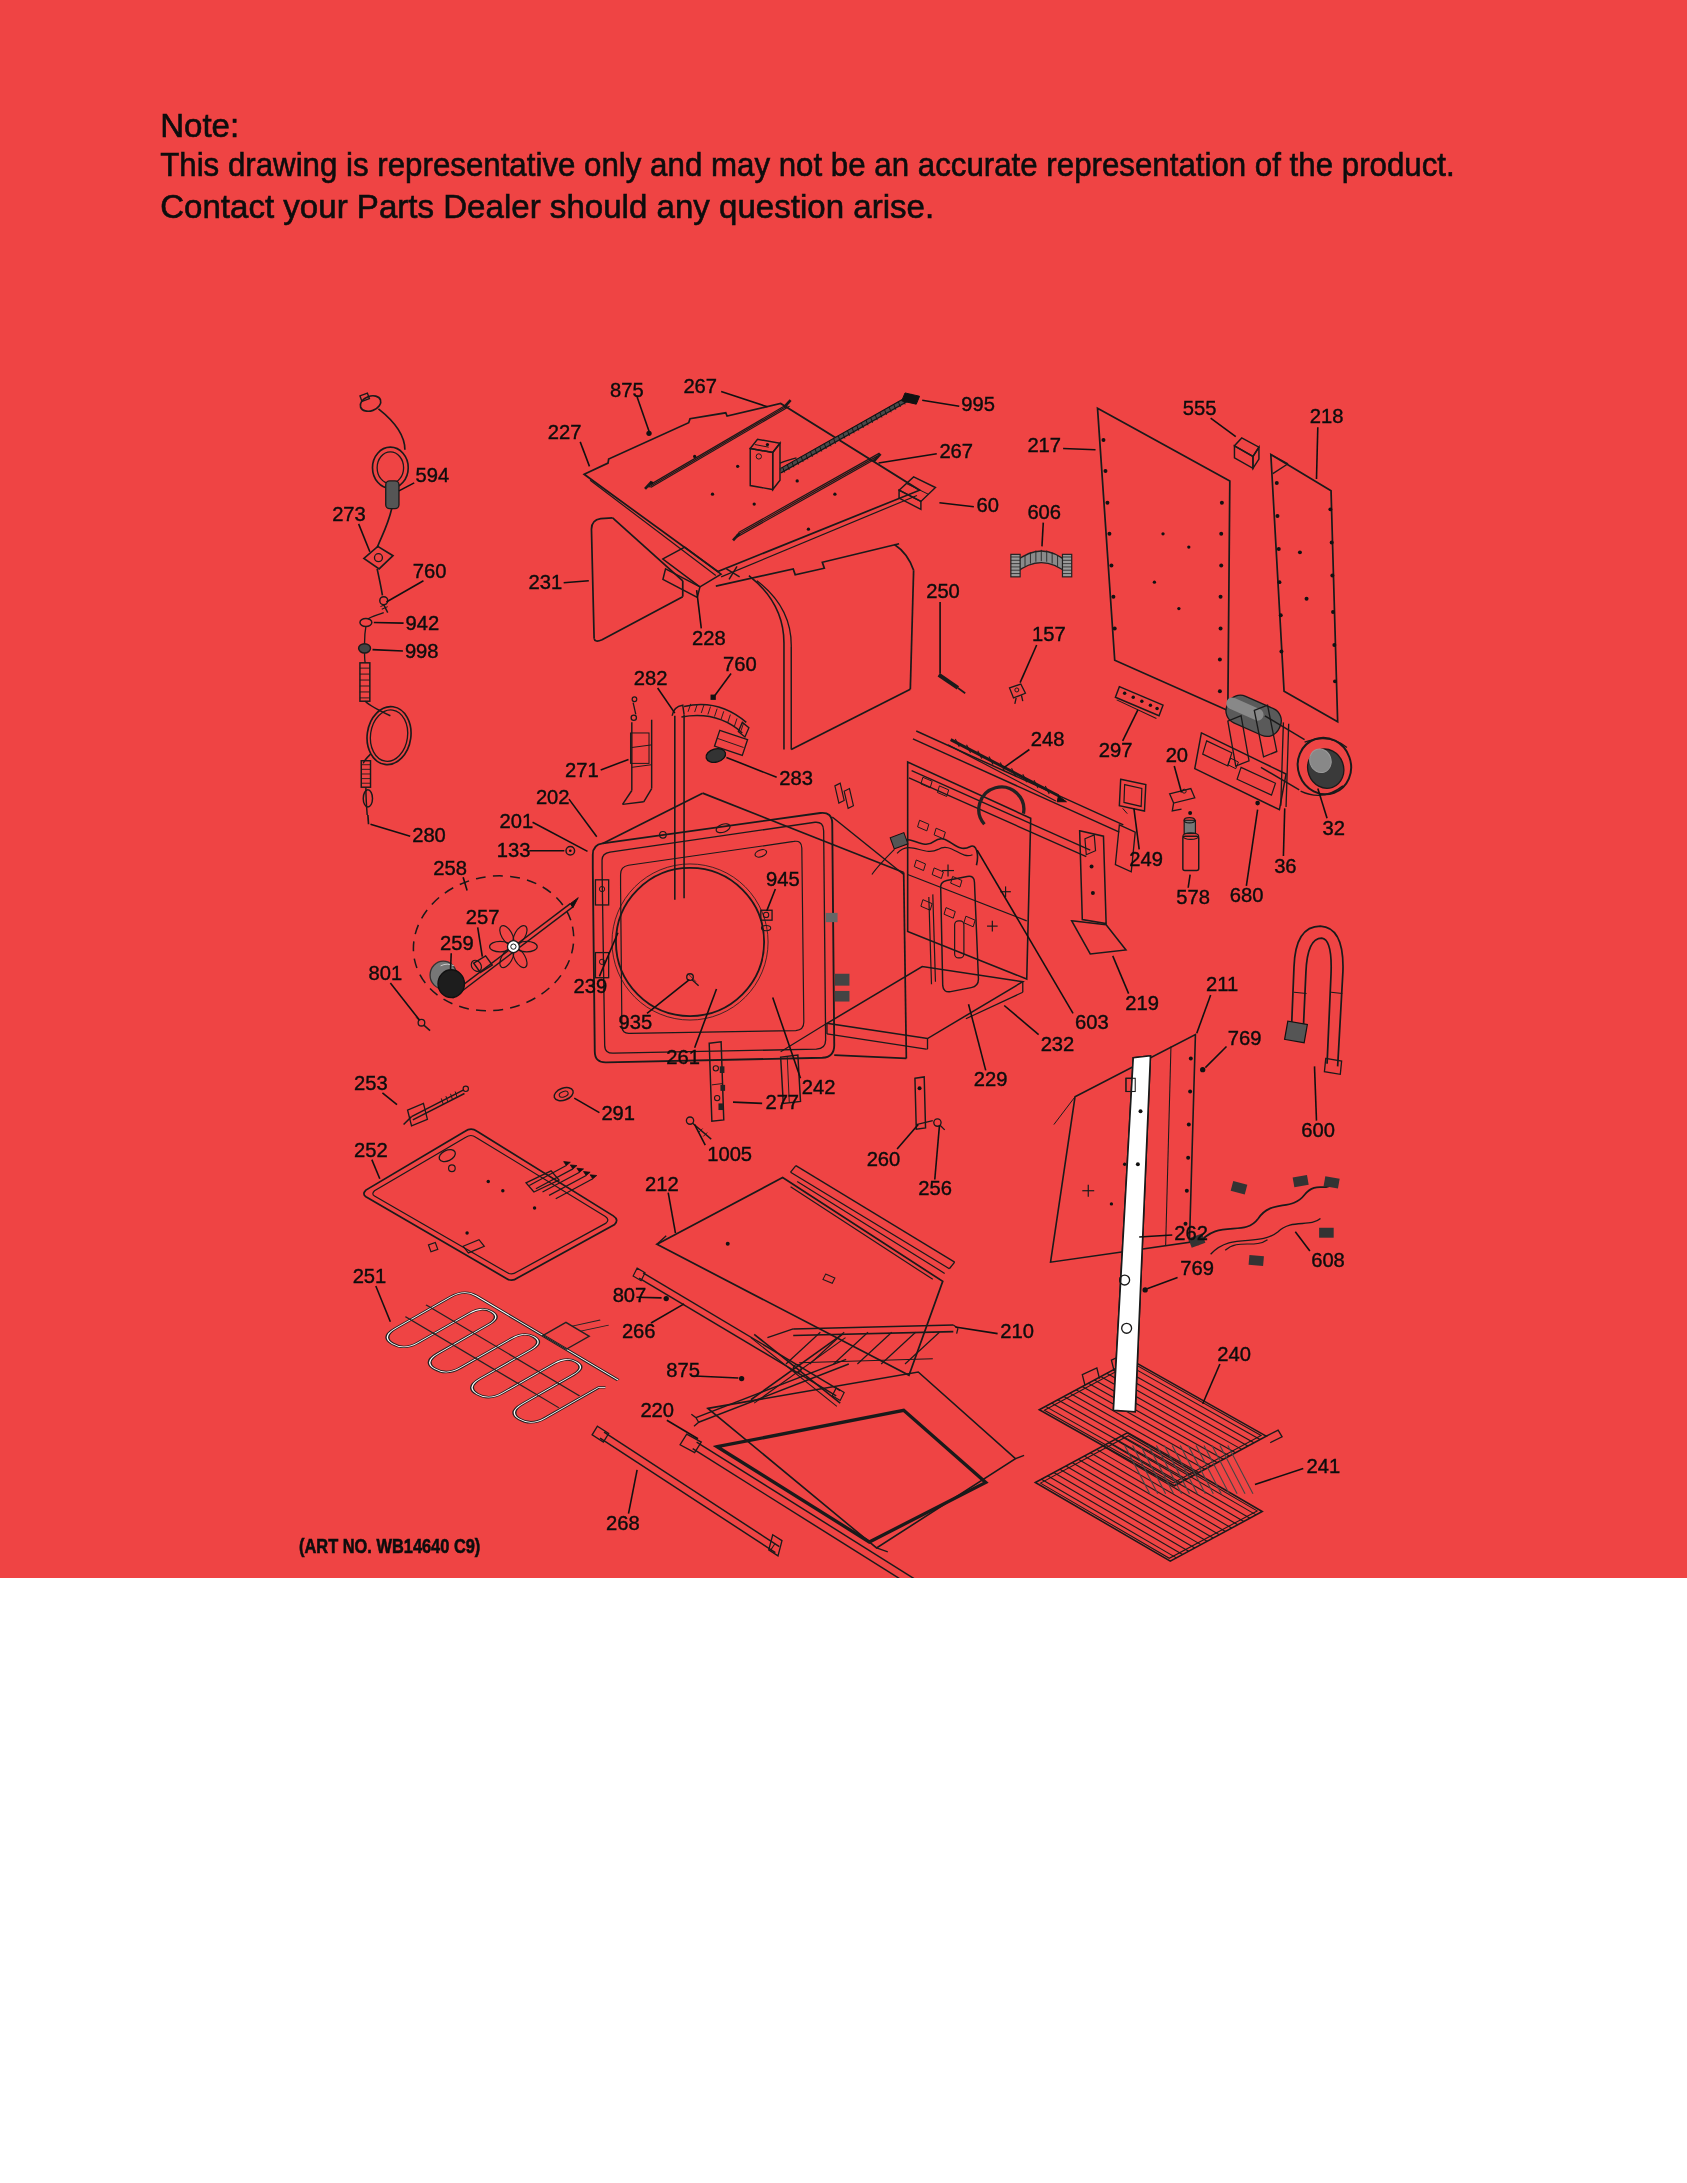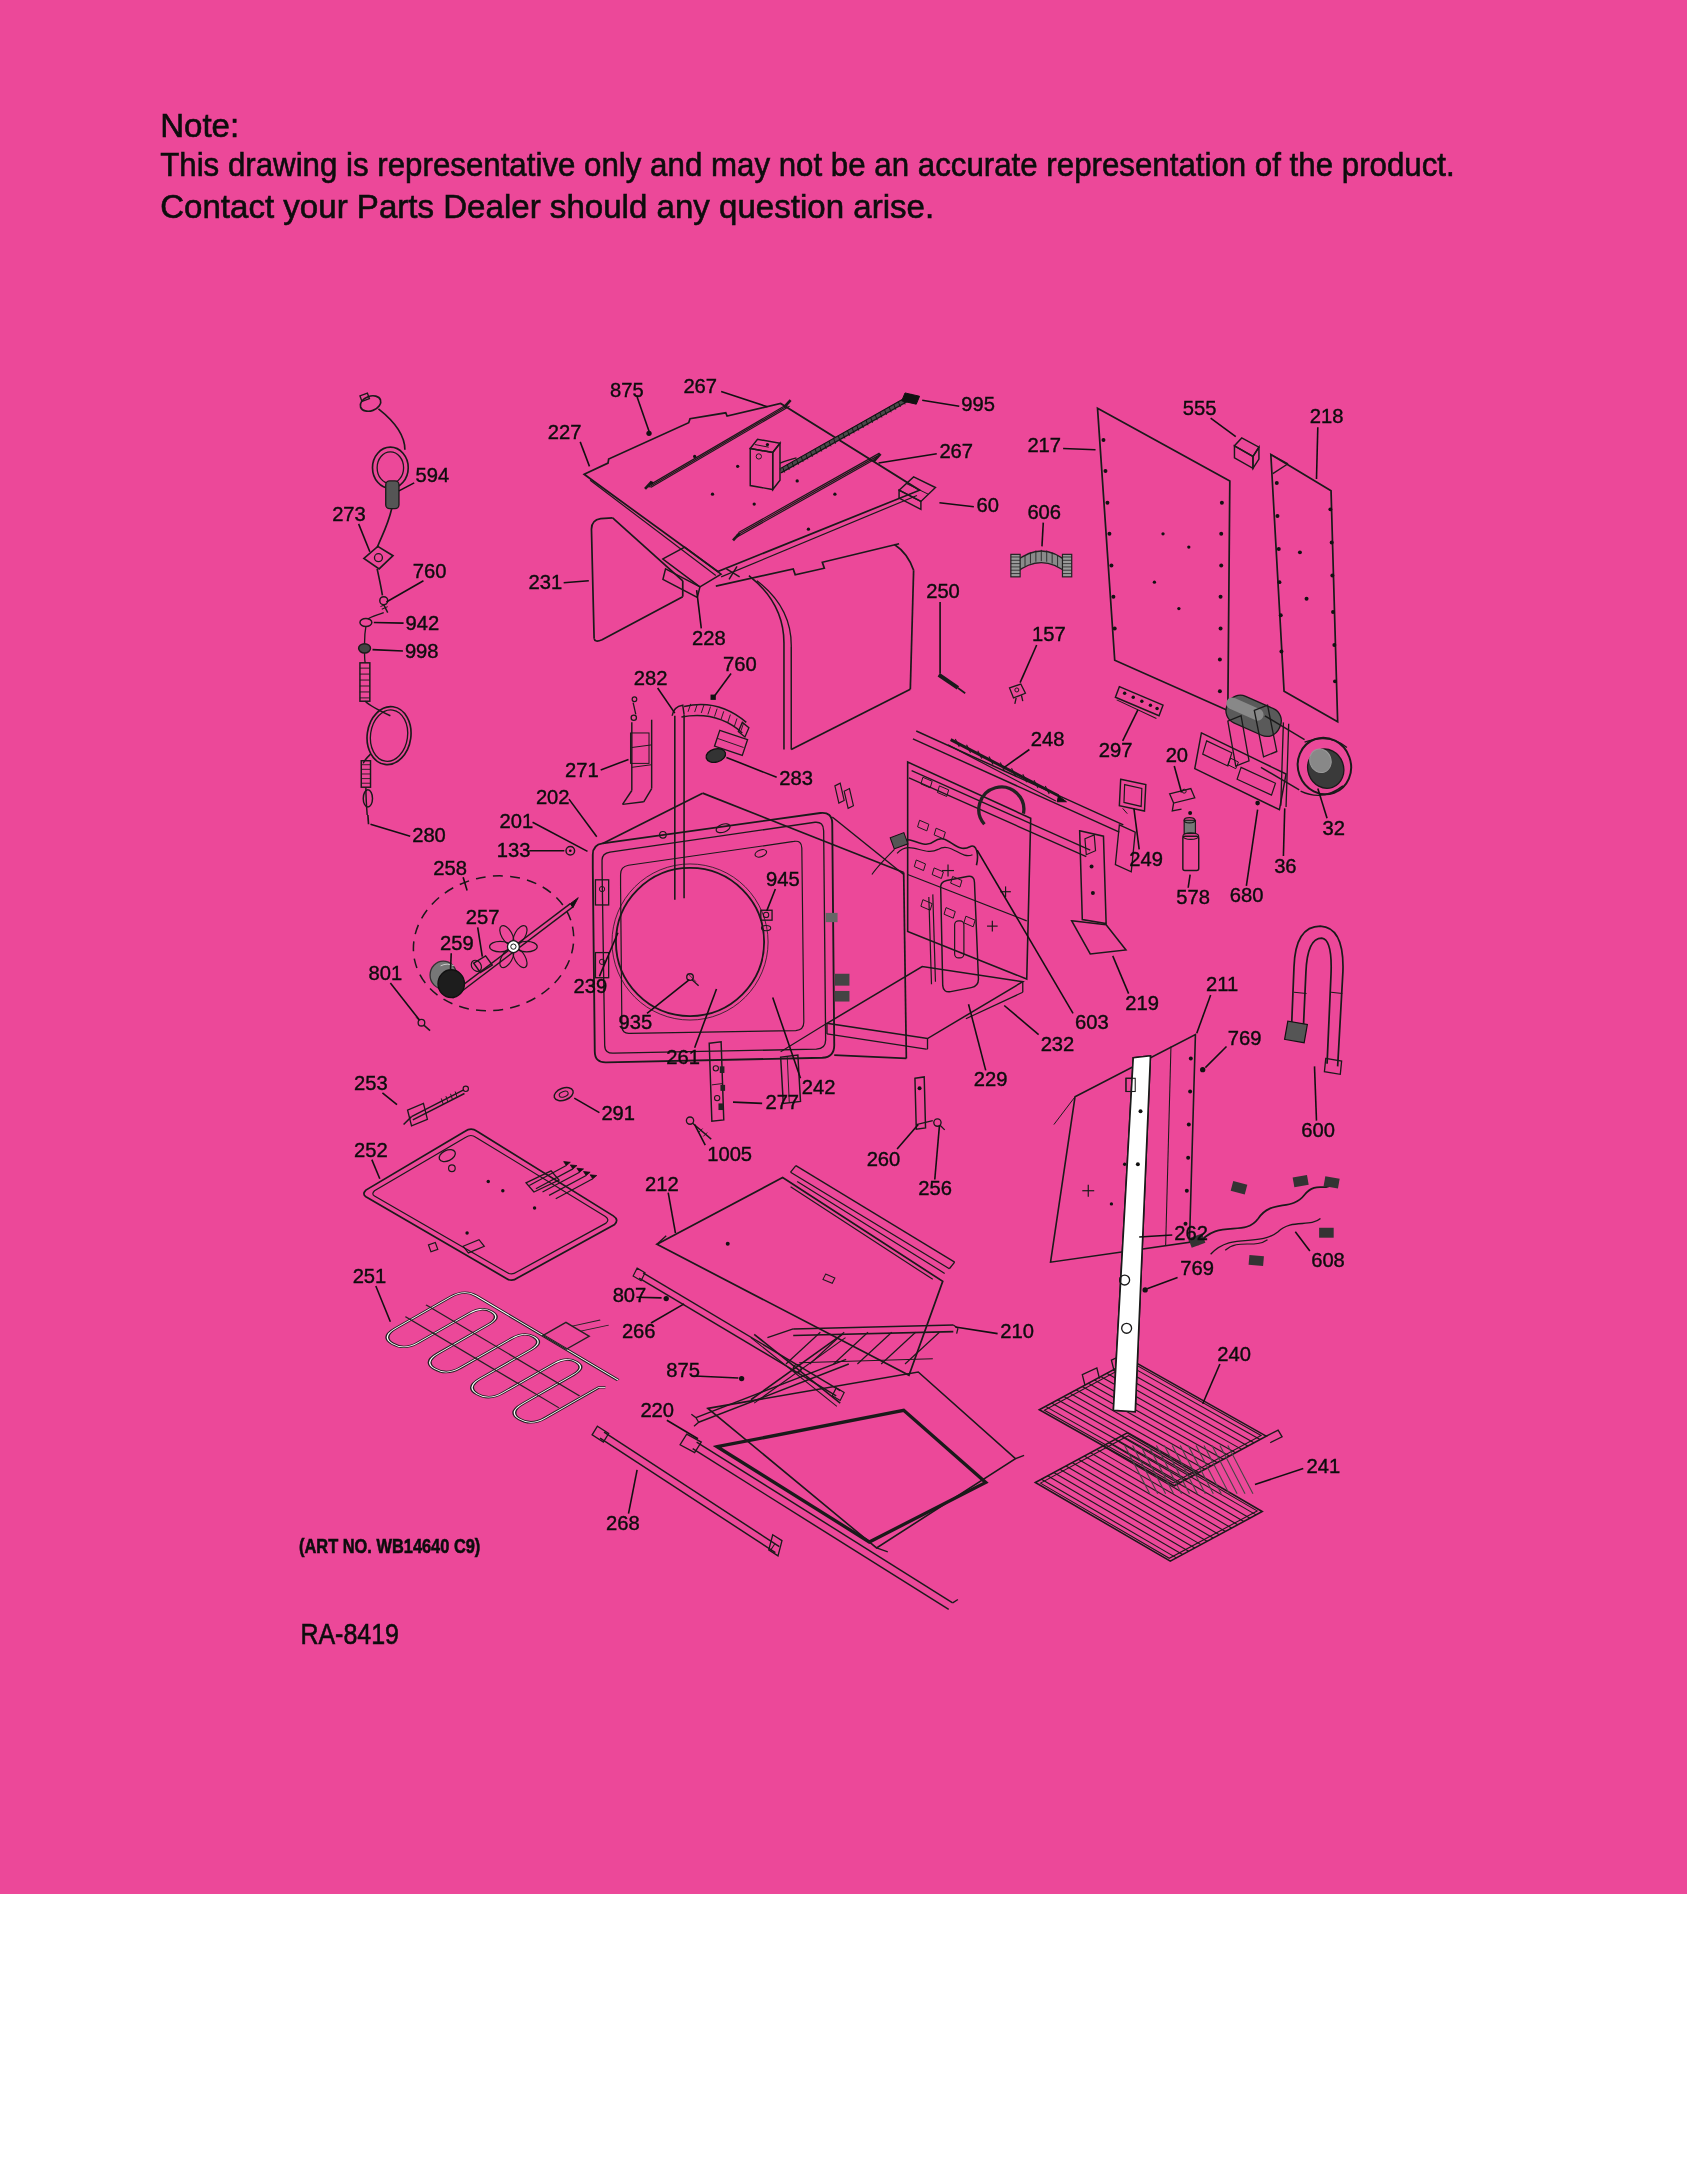--- a/index.html
+++ b/index.html
@@ -1,14 +1,14 @@
 <!DOCTYPE html>
 <html style="font-size:10.6px"><head><meta charset="utf-8"><style>
 html,body{margin:0;padding:0;background:#fff;}
-#page{position:relative;width:1687px;height:1894px;background:#ec4899;overflow:hidden;font-family:"Liberation Sans",sans-serif;color:#0d0d0d;}
+#page{position:relative;width:1687px;height:1578px;background:#ef4444;overflow:hidden;font-family:"Liberation Sans",sans-serif;color:#0d0d0d;}
 </style></head><body>
 <div id="page">
 <svg style="position:absolute;left:0;top:0" width="1687" height="2183" viewBox="0 0 2550 3300">
 <g font-family="Liberation Sans, sans-serif" fill="#0d0d0d" stroke="#0d0d0d" stroke-width="0.9">
 <text x="242" y="207" font-size="50">Note:</text>
 <text x="242" y="266" font-size="50" textLength="1957" lengthAdjust="spacingAndGlyphs">This drawing is representative only and may not be an accurate representation of the product.</text>
 <text x="242" y="329" font-size="50" textLength="1170" lengthAdjust="spacingAndGlyphs">Contact your Parts Dealer should any question arise.</text>
 <text x="452" y="2348" font-size="31" font-weight="bold" textLength="274" lengthAdjust="spacingAndGlyphs">(ART NO. WB14640 C9)</text>
 <text x="454" y="2485" font-size="44" textLength="149" lengthAdjust="spacingAndGlyphs">RA-8419</text>
 </g>

